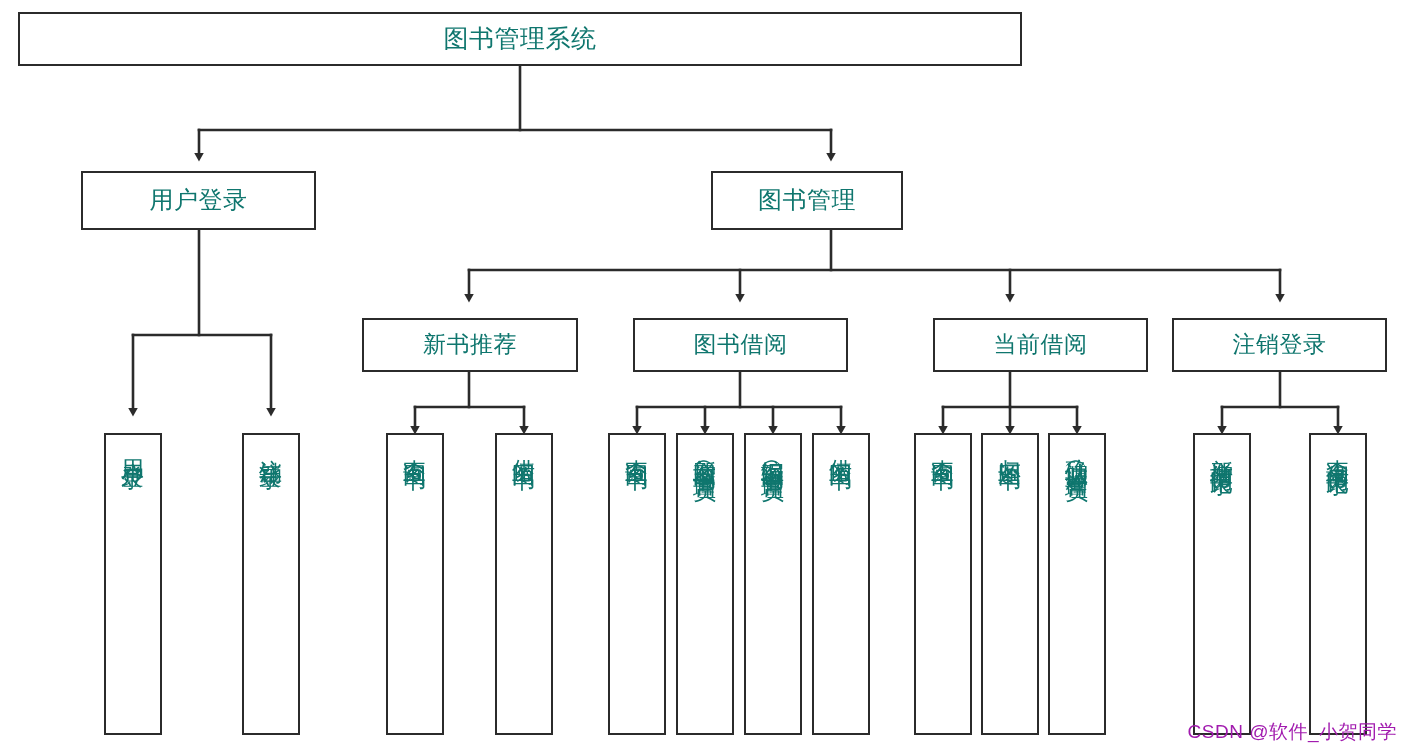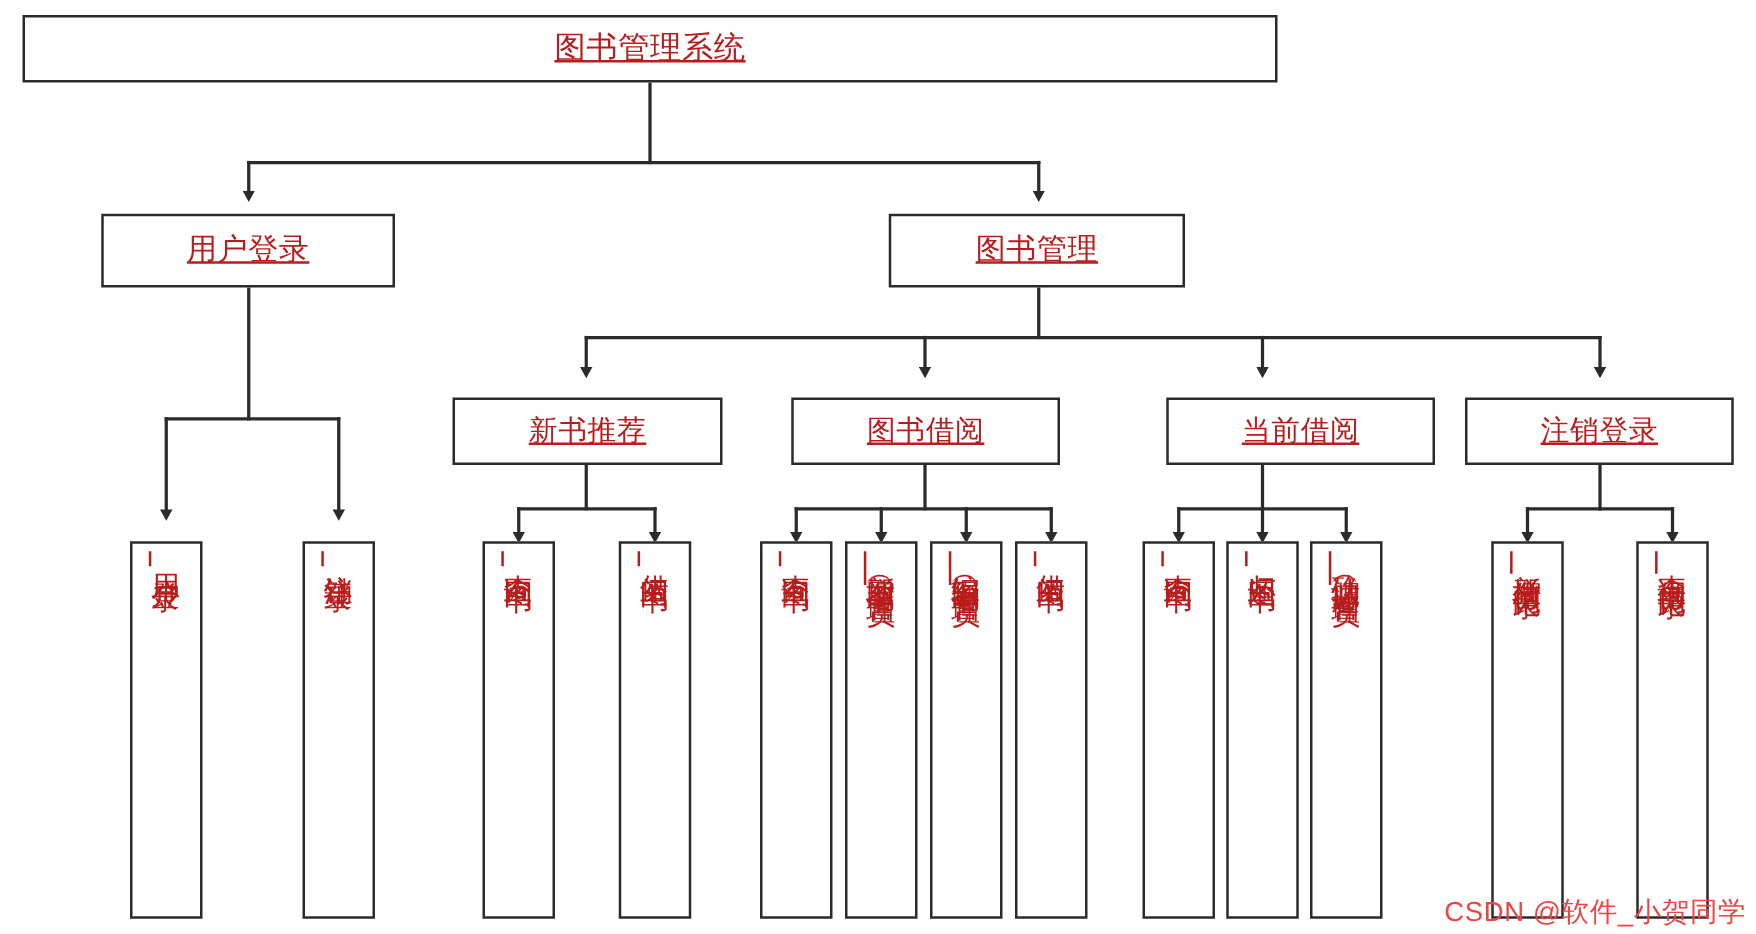--- a/index.html
+++ b/index.html
@@ -25,22 +25,21 @@
     height: 747px;
   }
   .node-box {
     position: absolute;
     box-sizing: border-box;
     border: 2.5px solid #2b2b2b;
     background: #ffffff;
     display: flex;
     align-items: center;
     justify-content: center;
-    color: #b91c1c;
-    text-decoration: underline;
+    color: #0f766e;
   }
   .node-label {
     text-align: center;
     line-height: 1.18;
     letter-spacing: 0.5px;
     white-space: nowrap;
   }
   .node-root .node-label { font-size: 25px; }
   .node-l2 .node-label  { font-size: 24px; }
   .node-l3 .node-label  { font-size: 23px; }
@@ -54,22 +53,22 @@
     writing-mode: vertical-rl;
     text-orientation: upright;
     line-height: 1.05;
     letter-spacing: 3px;
     white-space: nowrap;
   }
   .watermark {
     position: absolute;
     right: 8px;
     bottom: 2px;
-    font-size: 22px;
-    color: #ef4444;
+    font-size: 19px;
+    color: #a21caf;
     letter-spacing: 0.5px;
     white-space: nowrap;
     pointer-events: none;
   }
 </style>
 </head>
 <body>
 
 <div id="canvas">
 
@@ -123,21 +122,21 @@
     </g>
   </svg>
 
   <div class="node-box node-root" style="left:18px; top:12px; width:1004px; height:54px;">
     <span class="node-label">图书管理系统</span>
   </div>
 
   <div class="node-box node-l2" style="left:81px; top:171px; width:235px; height:59px;">
     <span class="node-label">用户登录</span>
   </div>
-  <div class="node-box node-l2" style="left:711px; top:171px; width:237px; height:59px;">
+  <div class="node-box node-l2" style="left:711px; top:171px; width:192px; height:59px;">
     <span class="node-label">图书管理</span>
   </div>
 
   <div class="node-box node-l3" style="left:633px; top:318px; width:215px; height:54px;">
     <span class="node-label">图书借阅</span>
   </div>
   <div class="node-box node-l3" style="left:362px; top:318px; width:216px; height:54px;">
     <span class="node-label">新书推荐</span>
   </div>
   <div class="node-box node-l3" style="left:903px; top:318px; width:215px; height:54px;margin-left:30px;">

